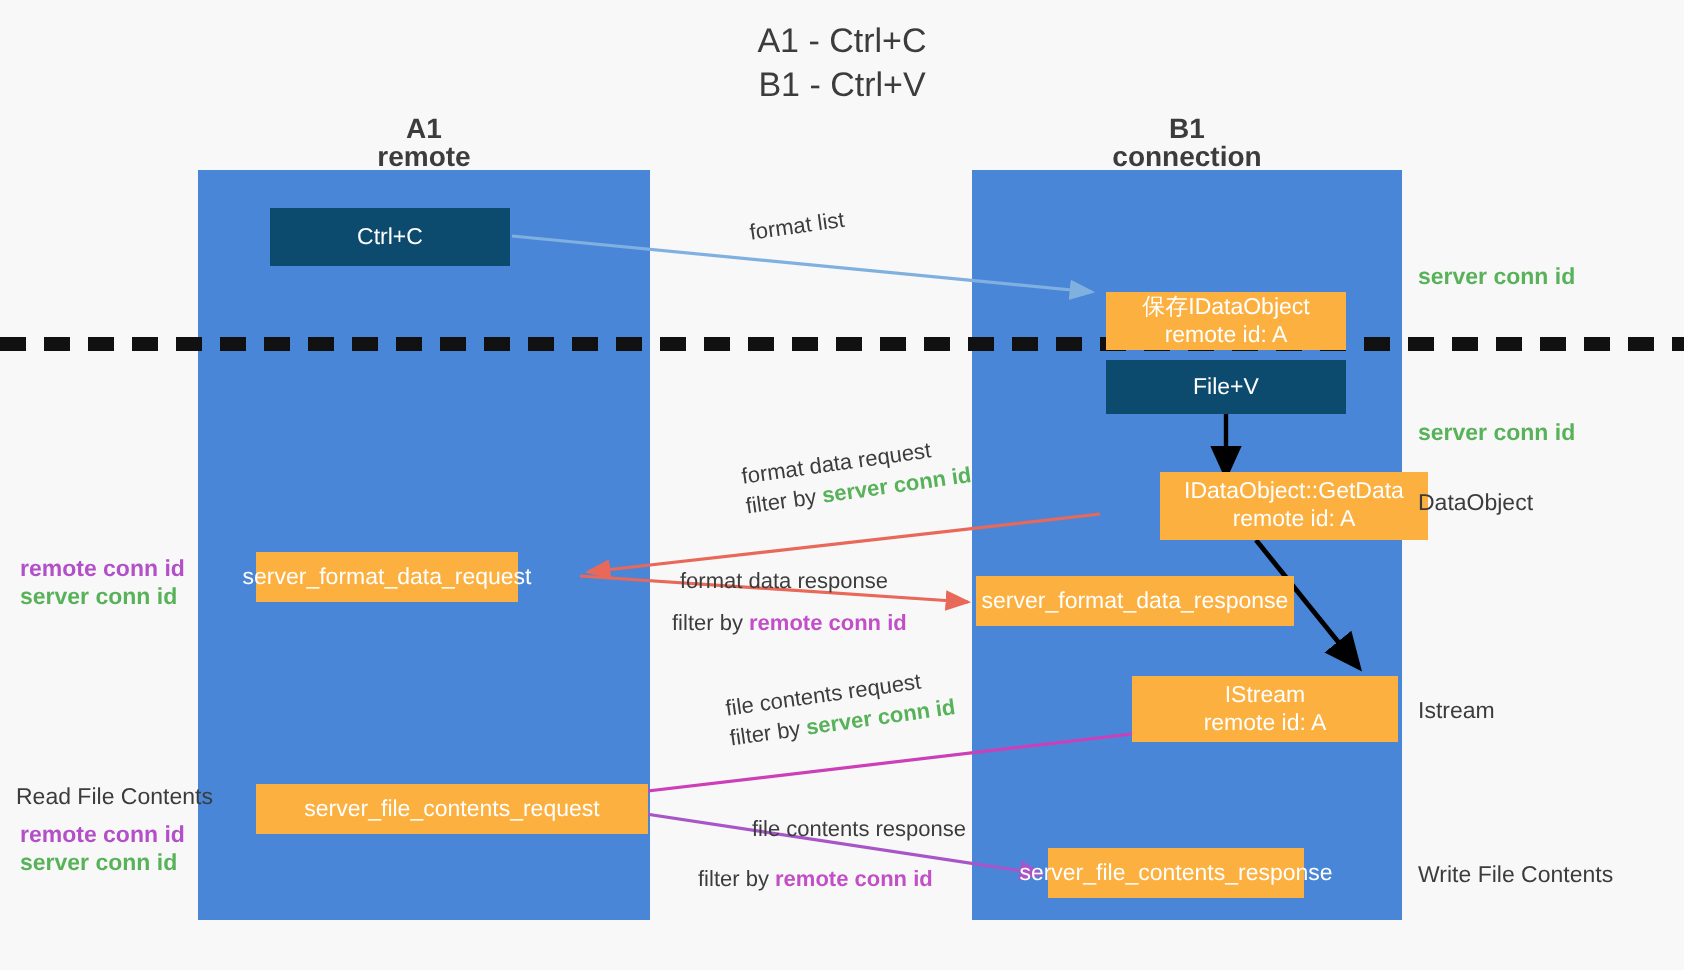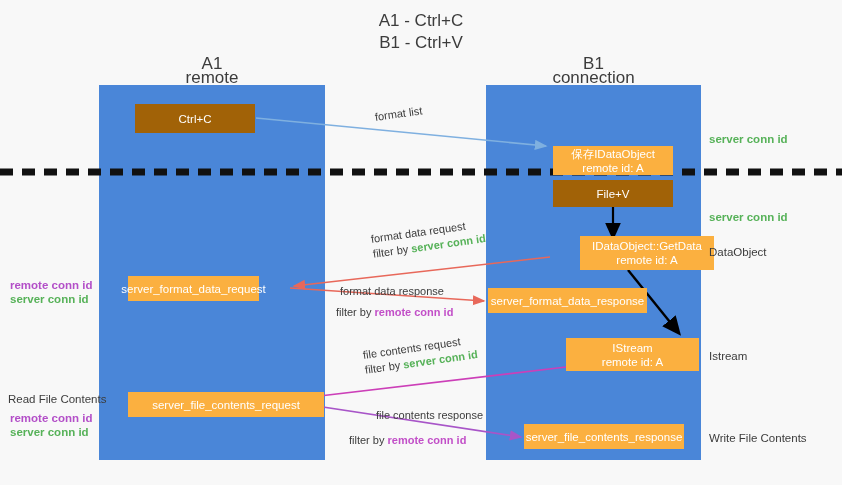--- a/index.html
+++ b/index.html
@@ -27,22 +27,23 @@
     position: absolute;
     background: #4a86d8;
   }
   #lane-a1 { left: 99px; top: 85px; width: 226px; height: 375px; }
   #lane-b1 { left: 486px; top: 85px; width: 215px; height: 375px; }
 
   .lane-header {
     position: absolute;
     text-align: center;
     color: #3c3c3c;
-    font-size: 17px;
+    font-size: 14px;
     line-height: 14px;
+    font-weight: bold;
   }
   #header-a1 { left: 99px; top: 57px; width: 226px; }
   #header-b1 { left: 486px; top: 57px; width: 215px; }
   .lane-header .l1 { display: block; }
   .lane-header .l2 { display: block; }
 
   #diagram-title {
     position: absolute;
     left: 0;
     top: 10px;
@@ -60,21 +61,21 @@
     display: flex;
     flex-direction: column;
     align-items: center;
     justify-content: center;
     color: #ffffff;
     font-size: 11.5px;
     line-height: 14px;
     text-align: center;
   }
   .node.orange { background: #fbb040; }
-  .node.green  { background: #a16207; }
+  .node.green  { background: #0c4a6e; }
 
   .side-label {
     position: absolute;
     font-size: 11.5px;
     line-height: 14px;
     white-space: nowrap;
   }
   .side-label .dark   { color: #3c3c3c; }
   .side-label .green  { color: #57b259; font-weight: bold; }
   .side-label .purple { color: #b34fc8; font-weight: bold; }
@@ -179,21 +180,21 @@
   </div>
 
   <div class="node orange" style="left:488px; top:288px; width:159px; height:25px;">
     <span>server_format_data_response</span>
   </div>
 
   <div class="node orange" style="left:128px; top:392px; width:196px; height:25px;">
     <span>server_file_contents_request</span>
   </div>
 
-  <div class="node orange" style="left:524px; top:424px; width:160px; height:25px;">
+  <div class="node orange" style="left:524px; top:424px; width:128px; height:25px;">
     <span>server_file_contents_response</span>
   </div>
 
   <div class="side-label" style="left:709px; top:132px;">
     <span class="green">server conn id</span>
   </div>
 
   <div class="side-label" style="left:709px; top:210px;">
     <span class="green">server conn id</span>
   </div>

